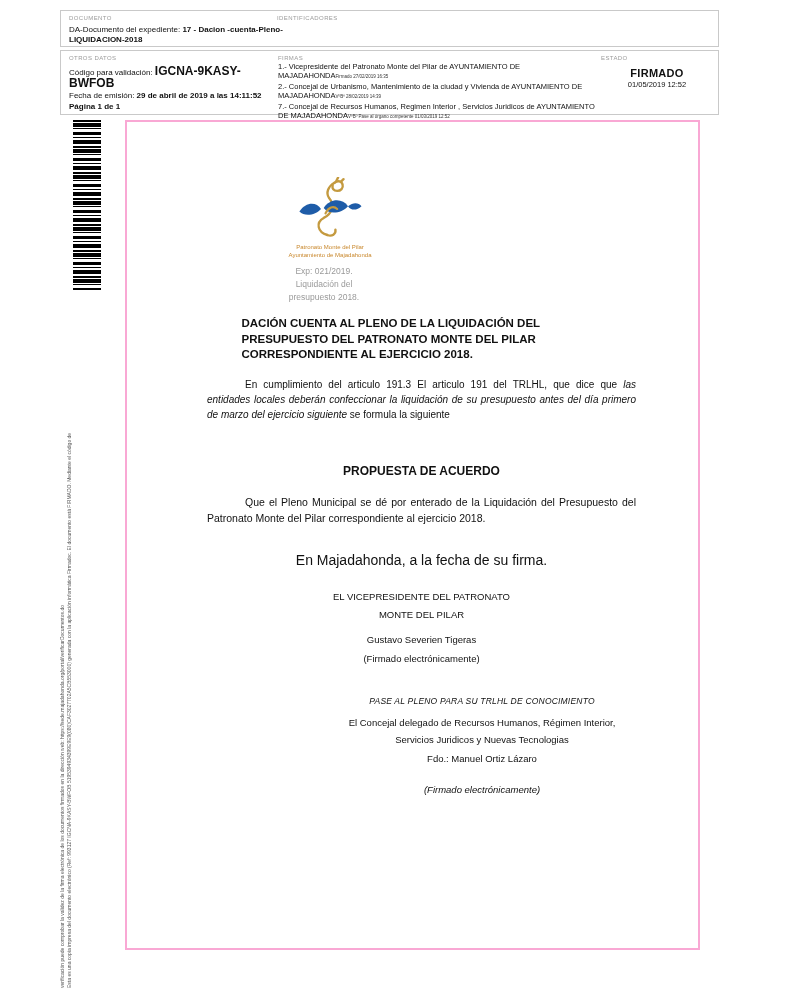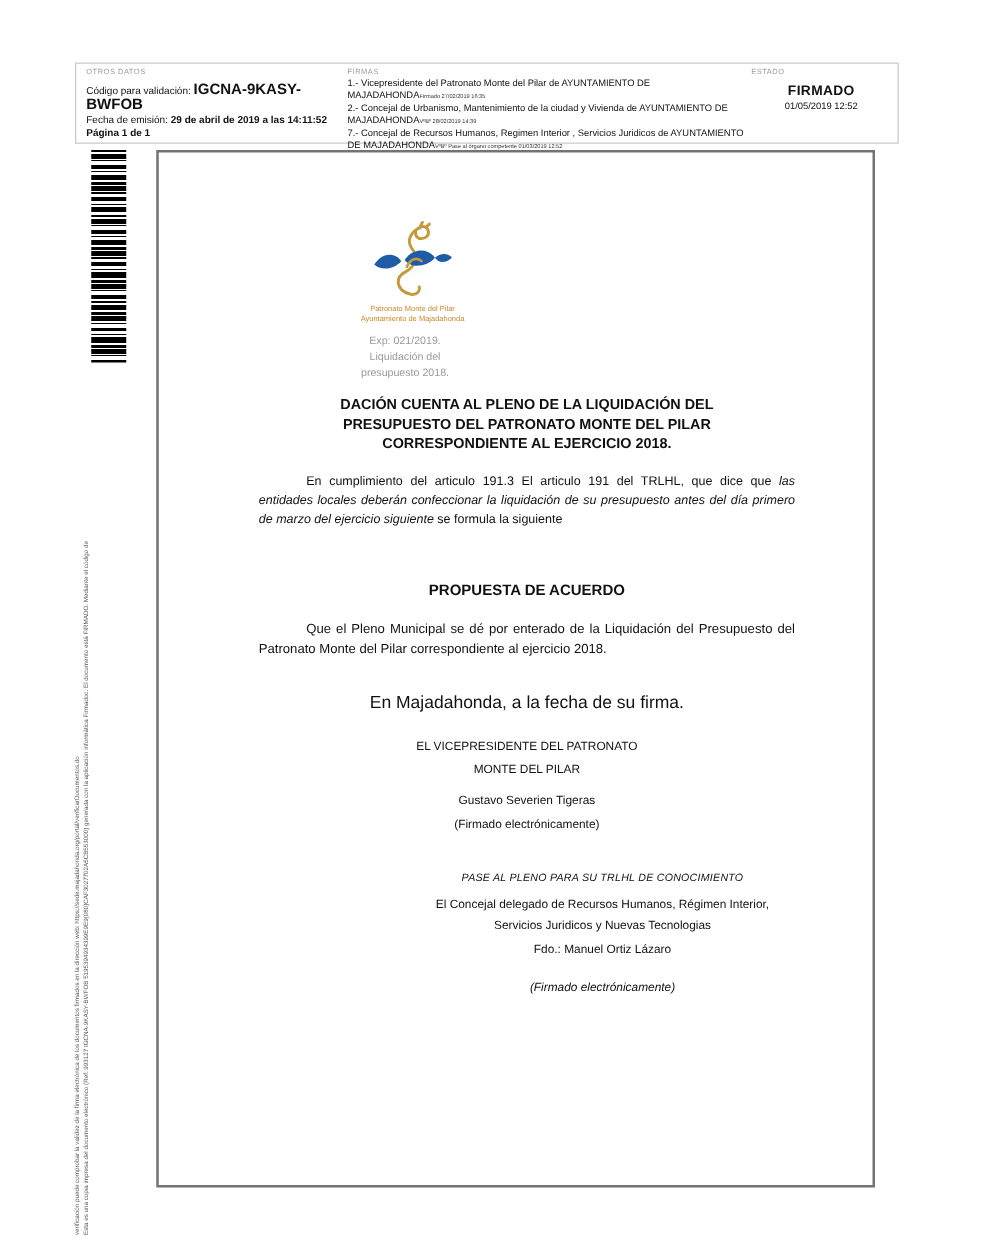--- a/index.html
+++ b/index.html
@@ -30,28 +30,28 @@
 
   
   .barcode { position:absolute; left:73px; top:120px; width:28px; height:170px;
     background:
       repeating-linear-gradient(180deg,#000 0 2px,#fff 2px 3px,#000 3px 7px,#fff 7px 8px,#000 8px 9px,#fff 9px 12px,#000 12px 15px,#fff 15px 17px,#000 17px 18px,#fff 18px 20px,#000 20px 24px,#fff 24px 26px); }
   .side-rotated { position:absolute; left:59px; top:988px; width:600px;
     transform: rotate(-90deg); transform-origin: top left; }
   .side-line { font-size:5px; line-height:7px; color:#555; white-space:nowrap; }
 
   
-  .page { position:absolute; left:125px; top:120px; width:575px; height:830px; border:2px solid #737373; background:#fff; }
+  .page { position:absolute; left:125px; top:120px; width:575px; height:830px; border:2px solid #f9a8d4; background:#fff; }
   .page-inner { position:relative; width:100%; height:100%; padding:0 62px 0 80px; }
 
   .logo-block { width:190px; margin-left:28px; margin-top:55px; text-align:center; }
   .logo-caption { font-size:6px; color:#c9882d; line-height:7px; margin-top:1px; }
   .exp-block { width:190px; margin-left:22px; margin-top:6px; text-align:center; font-size:8.5px; color:#9a9a9a; line-height:13px; }
 
-  .doc-title { margin-top:12px; text-align:center; font-weight:bold; font-size:11.5px; line-height:15.5px; width:360px; margin-left:auto; margin-right:auto; }
+  .doc-title { margin-top:12px; text-align:left; font-weight:bold; font-size:11.5px; line-height:15.5px; width:360px; margin-left:auto; margin-right:auto; }
   .para { font-size:10px; line-height:15px; text-align:justify; text-indent:38px; }
   .para1 { margin-top:22px; }
   .para2 { margin-top:14px; }
   .para2 .it { font-style:italic; }
   .heading2 { margin-top:42px; text-align:center; font-weight:bold; font-size:12px; }
   .para3 { margin-top:16px; font-size:10.5px; line-height:16px; }
   .place-line { margin-top:26px; text-align:center; font-size:14px; }
   .signer1-title { margin-top:20px; text-align:center; font-size:9.5px; line-height:18px; }
   .signer1-name { margin-top:10px; text-align:center; font-size:9.5px; }
   .signer1-note { margin-top:8px; text-align:center; font-size:9.5px; }
@@ -59,20 +59,29 @@
   .pase-line { margin-top:32px; font-size:8.5px; font-style:italic; letter-spacing:.2px; }
   .signer2-title { margin-top:8px; font-size:9.5px; line-height:17px; }
   .signer2-name { margin-top:5px; font-size:9.5px; }
   .signer2-note { margin-top:20px; font-size:9.5px; font-style:italic; }
 </style>
 </head>
 <body>
 
 <div class="canvas">
 
+  <div class="hdr-box hdr-box1">
+    <div class="hdr-col doc-col">
+      <div class="hdr-label">DOCUMENTO</div>
+      <div class="doc-text"><span>DA-Documento del expediente: </span><b>17 - Dacion -cuenta-Pleno-LIQUIDACION-2018</b></div>
+    </div>
+    <div class="hdr-col ident-col">
+      <div class="hdr-label">IDENTIFICADORES</div>
+    </div>
+  </div>
 
   <div class="hdr-box hdr-box2">
     <div class="hdr-col otros-col">
       <div class="hdr-label">OTROS DATOS</div>
       <div class="otros-line otros-first"><span>Código para validación: </span><span class="code">IGCNA-9KASY-BWFOB</span></div>
       <div class="otros-line"><span>Fecha de emisión: </span><b>29 de abril de 2019 a las 14:11:52</b></div>
       <div class="otros-line"><b>Página 1 de 1</b></div>
     </div>
     <div class="hdr-col firmas-col">
       <div class="hdr-label">FIRMAS</div>

